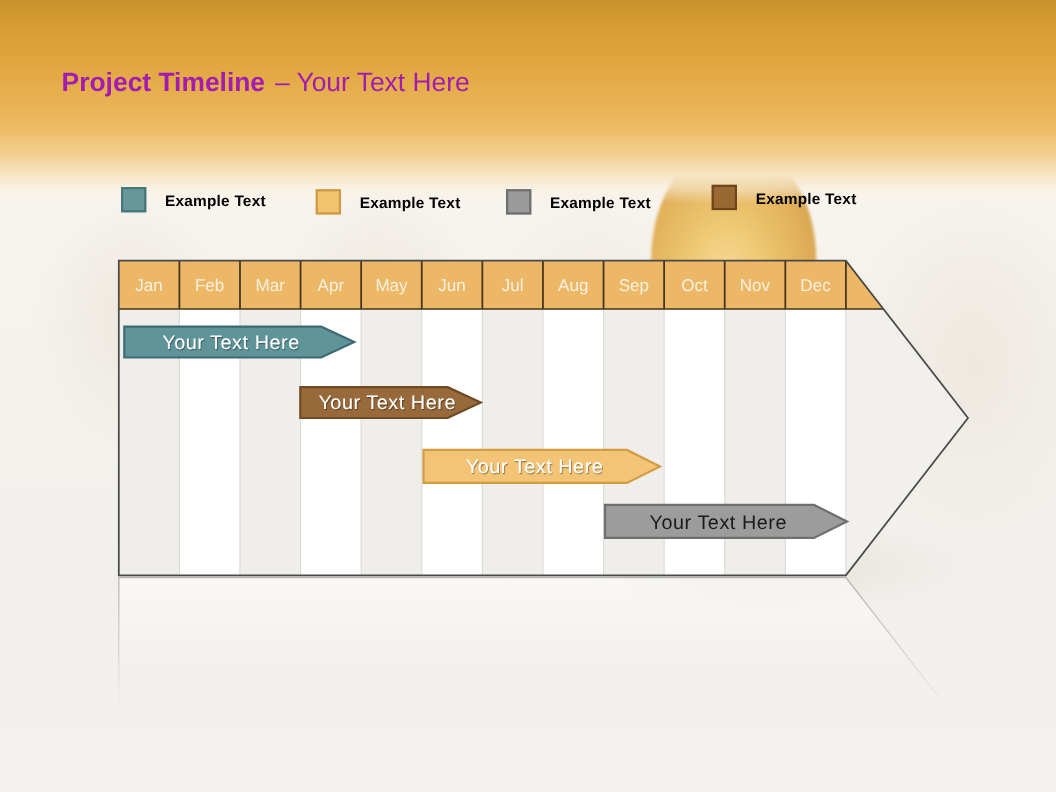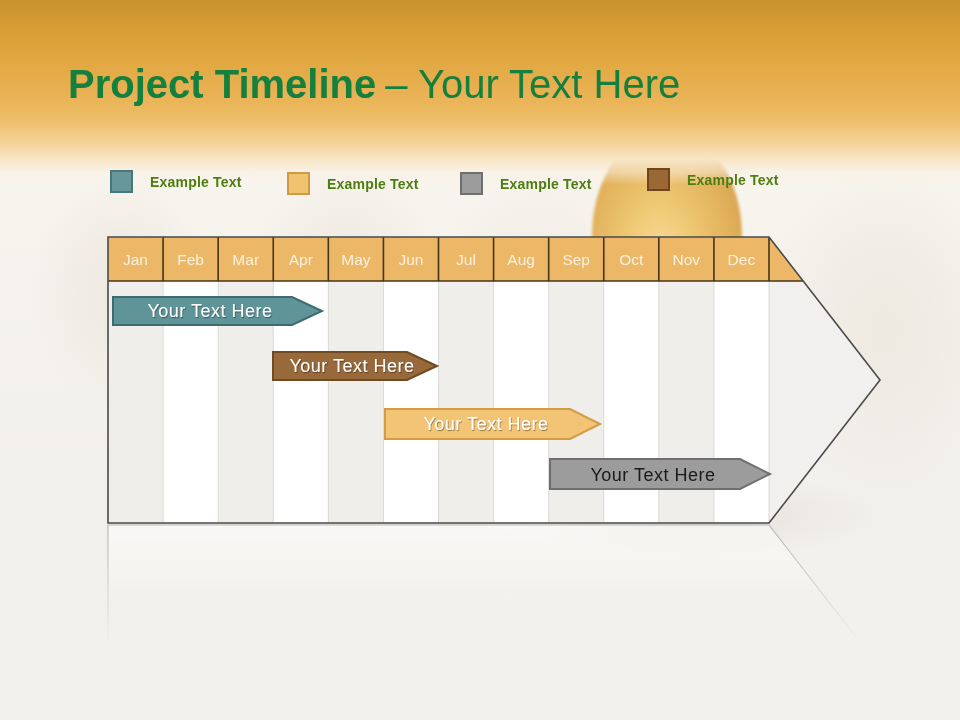--- a/index.html
+++ b/index.html
@@ -22,27 +22,27 @@
   }
   .gold-egg{position:absolute;left:592px;top:130px;width:150px;height:192px;
     border-radius:50% 50% 50% 50% / 55% 55% 45% 45%;
     background:radial-gradient(ellipse at 45% 68%, #f8dc9a 0%, #efc76e 30%, #e2af55 60%, #d29e47 82%, #c99743 100%);
     filter:blur(1.5px);opacity:0.95;}
   .header-band{position:absolute;left:0;top:0;width:960px;height:185px;
     background:linear-gradient(180deg,
       #c9922c 0%, #d89f35 16%, #e2a944 35%, #e9b255 52%,
       #eebd66 64%, #f3d092 76%, #f8e5c5 86%,
       rgba(250,240,224,0.55) 93%, rgba(250,245,238,0) 100%);}
-  .title{position:absolute;left:68px;top:62px;font-size:40px;color:#15803d;white-space:nowrap;}
+  .title{position:absolute;left:56px;top:62px;font-size:24px;color:#a21caf;white-space:nowrap;}
   .title .bold{font-weight:700;}
   .title .light{font-weight:400;margin-left:9px;}
   
   .legend-item{position:absolute;display:flex;align-items:center;gap:17px;}
   .legend-item .swatch{width:19px;height:19px;flex:0 0 auto;}
-  .legend-item .lbl{font-size:14px;font-weight:700;color:#4d7c0f;letter-spacing:0.2px;white-space:nowrap;}
+  .legend-item .lbl{font-size:14px;font-weight:700;color:#000000;letter-spacing:0.2px;white-space:nowrap;}
   .sw-teal {background:#67979b;border:2px solid #47777d;}
   .sw-gold {background:#f2c36e;border:2px solid #cf9a45;}
   .sw-gray {background:#9b9b9b;border:2px solid #6f6f6f;}
   .sw-brown{background:#9a6833;border:2px solid #70451e;}
   .li-1{left:110px;top:170px;}
   .li-2{left:287px;top:172px;}
   .li-3{left:460px;top:172px;}
   .li-4{left:647px;top:168px;}
   .tl-svg{position:absolute;left:0;top:0;}
   svg text{font-family:"Liberation Sans", sans-serif;}

